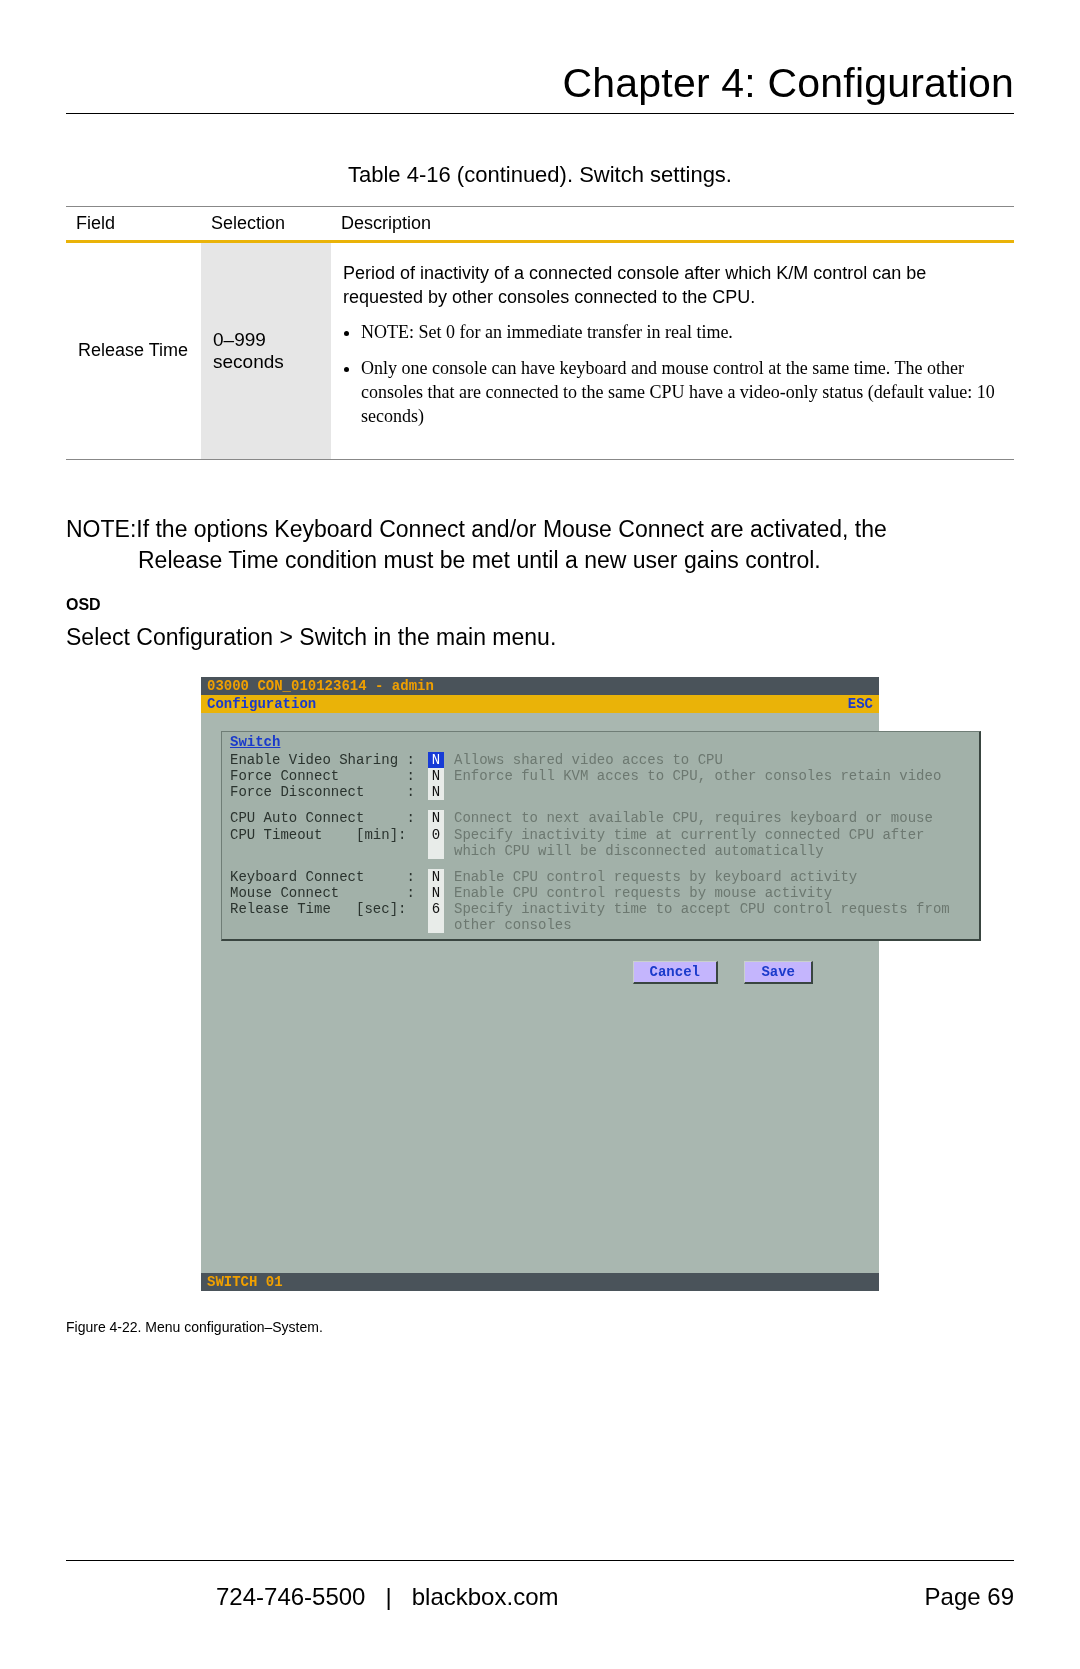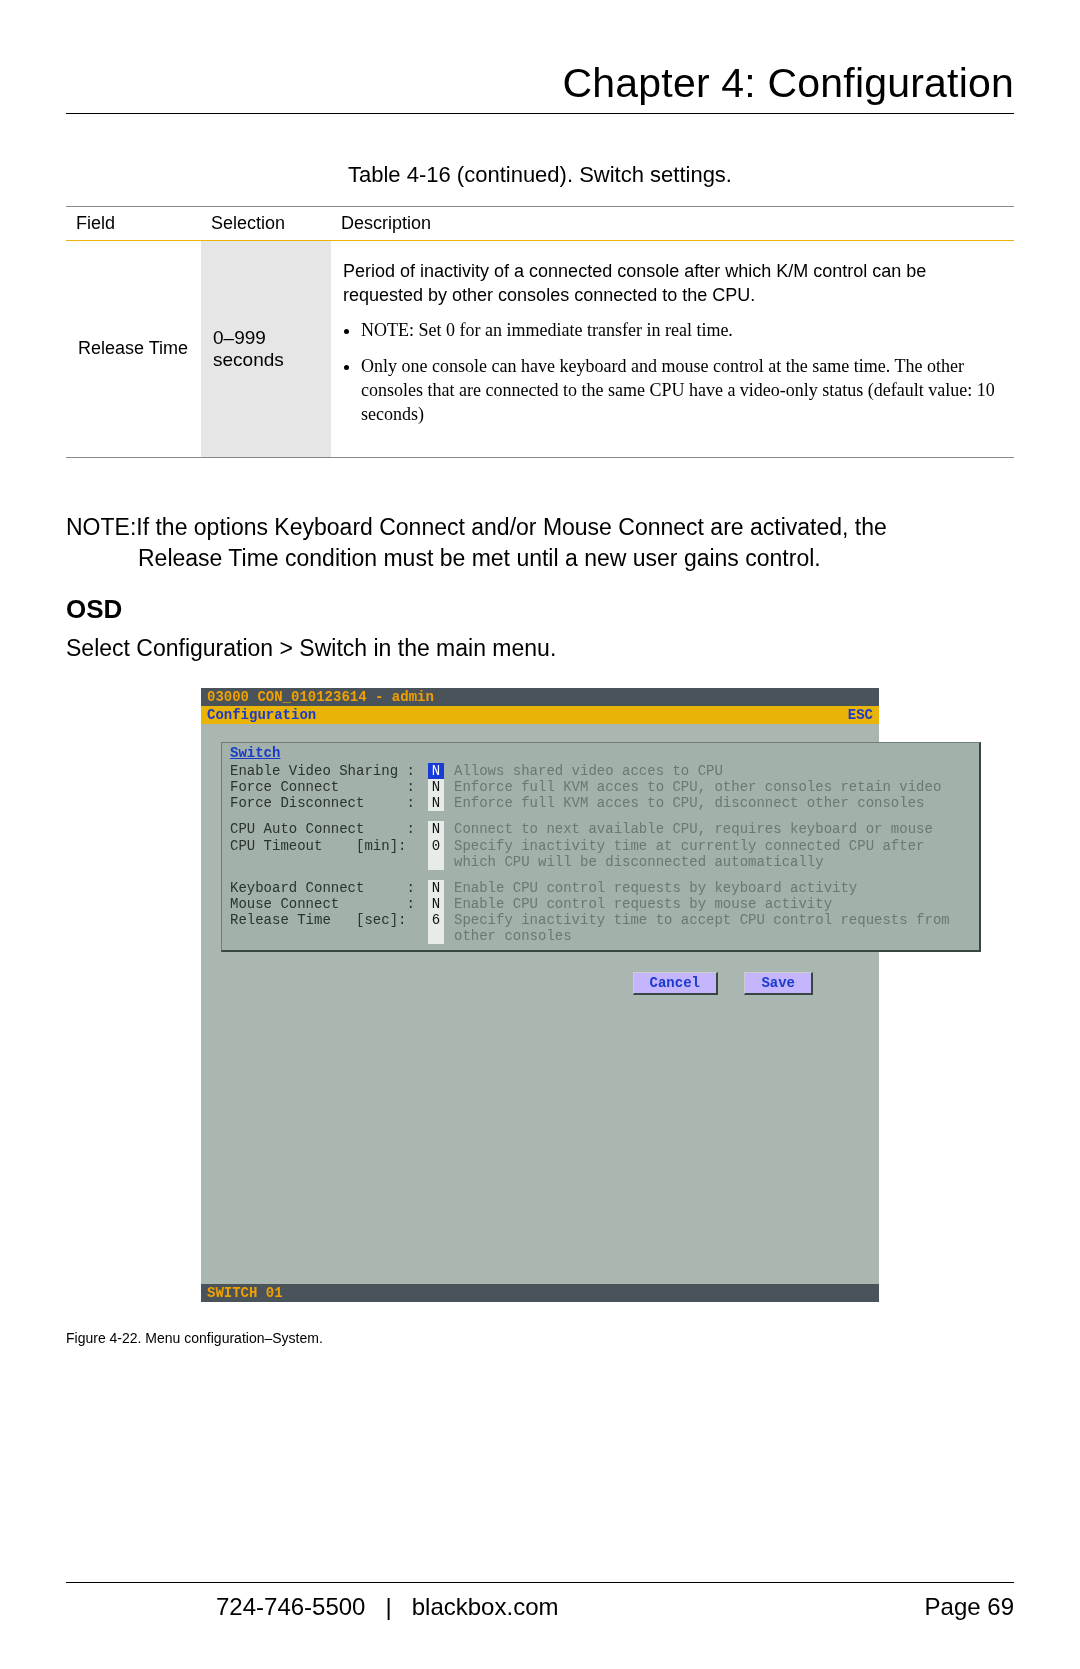--- a/index.html
+++ b/index.html
@@ -31,21 +31,21 @@
   }
   table.spec {
     width: 100%;
     border-collapse: collapse;
     font-size: 18px;
   }
   table.spec th {
     text-align: left;
     font-weight: 400;
     border-top: 1px solid #888;
-    border-bottom: 1px solid #eab308;
+    border-bottom: 3px solid #eab308;
     padding: 6px 10px;
     background: #fff;
   }
   table.spec td {
     vertical-align: middle;
     border-bottom: 1px solid #888;
     padding: 18px 12px;
   }
   table.spec th:nth-child(1){ width: 135px;}
   table.spec th:nth-child(2){ width: 130px;}
@@ -54,21 +54,21 @@
   td.col-desc { font-size: 18px; line-height: 1.35; }
   td.col-desc ul { margin: 10px 0 0 0; padding-left: 18px; font-family: Liberation Serif, serif; }
   td.col-desc li { margin-bottom: 12px; }
   .note-para {
     font-size: 23px;
     line-height: 1.35;
     margin: 54px 0 20px 0;
   }
   .note-para .indent { display:block; padding-left: 72px;}
   .osd-h {
-    font-size: 26px;
+    font-size: 16px;
     font-weight: 700;
     margin: 8px 0 10px 0;
   }
   .osd-instr {
     font-size: 23px;
     margin-bottom: 26px;
   }
 
   
   .osd-wrap {
@@ -160,25 +160,25 @@
   }
 
   .fig-caption {
     text-align: left;
     font-size: 14px;
     margin: 28px 0 0 0;
   }
 
   .footer {
     position: absolute;
-    bottom: 48px;
+    bottom: 58px;
     left: 66px;
     right: 66px;
     border-top: 1px solid #000;
-    padding-top: 10px;
+    padding-top: 22px;
     display: flex;
     justify-content: space-between;
     font-size: 24px;
   }
   .footer .left { padding-left: 150px;}
 </style>
 </head>
 <body>
 
 <div class="page">
@@ -228,21 +228,21 @@
       <div class="osd-panel">
         <span class="osd-panel-title">Switch</span>
         <div class="osd-rows">
           <div class="osd-row">
             <span class="lbl">Enable Video Sharing :</span><span class="val hl">N</span><span class="desc">Allows shared video acces to CPU</span>
           </div>
           <div class="osd-row">
             <span class="lbl">Force Connect        :</span><span class="val">N</span><span class="desc">Enforce full KVM acces to CPU, other consoles retain video</span>
           </div>
           <div class="osd-row">
-            <span class="lbl">Force Disconnect     :</span><span class="val">N</span><span class="desc">Enforce full KVM acces to CPU, disconnect other consoles</span>
+            <span class="lbl">Force Disconnect     :</span><span class="val">N</span>
           </div>
           <div class="osd-gap"></div>
           <div class="osd-row">
             <span class="lbl">CPU Auto Connect     :</span><span class="val">N</span><span class="desc">Connect to next available CPU, requires keyboard or mouse</span>
           </div>
           <div class="osd-row">
             <span class="lbl">CPU Timeout    [min]:</span><span class="val">0</span><span class="desc">Specify inactivity time at currently connected CPU after which CPU will be disconnected automatically</span>
           </div>
           <div class="osd-gap"></div>
           <div class="osd-row">

